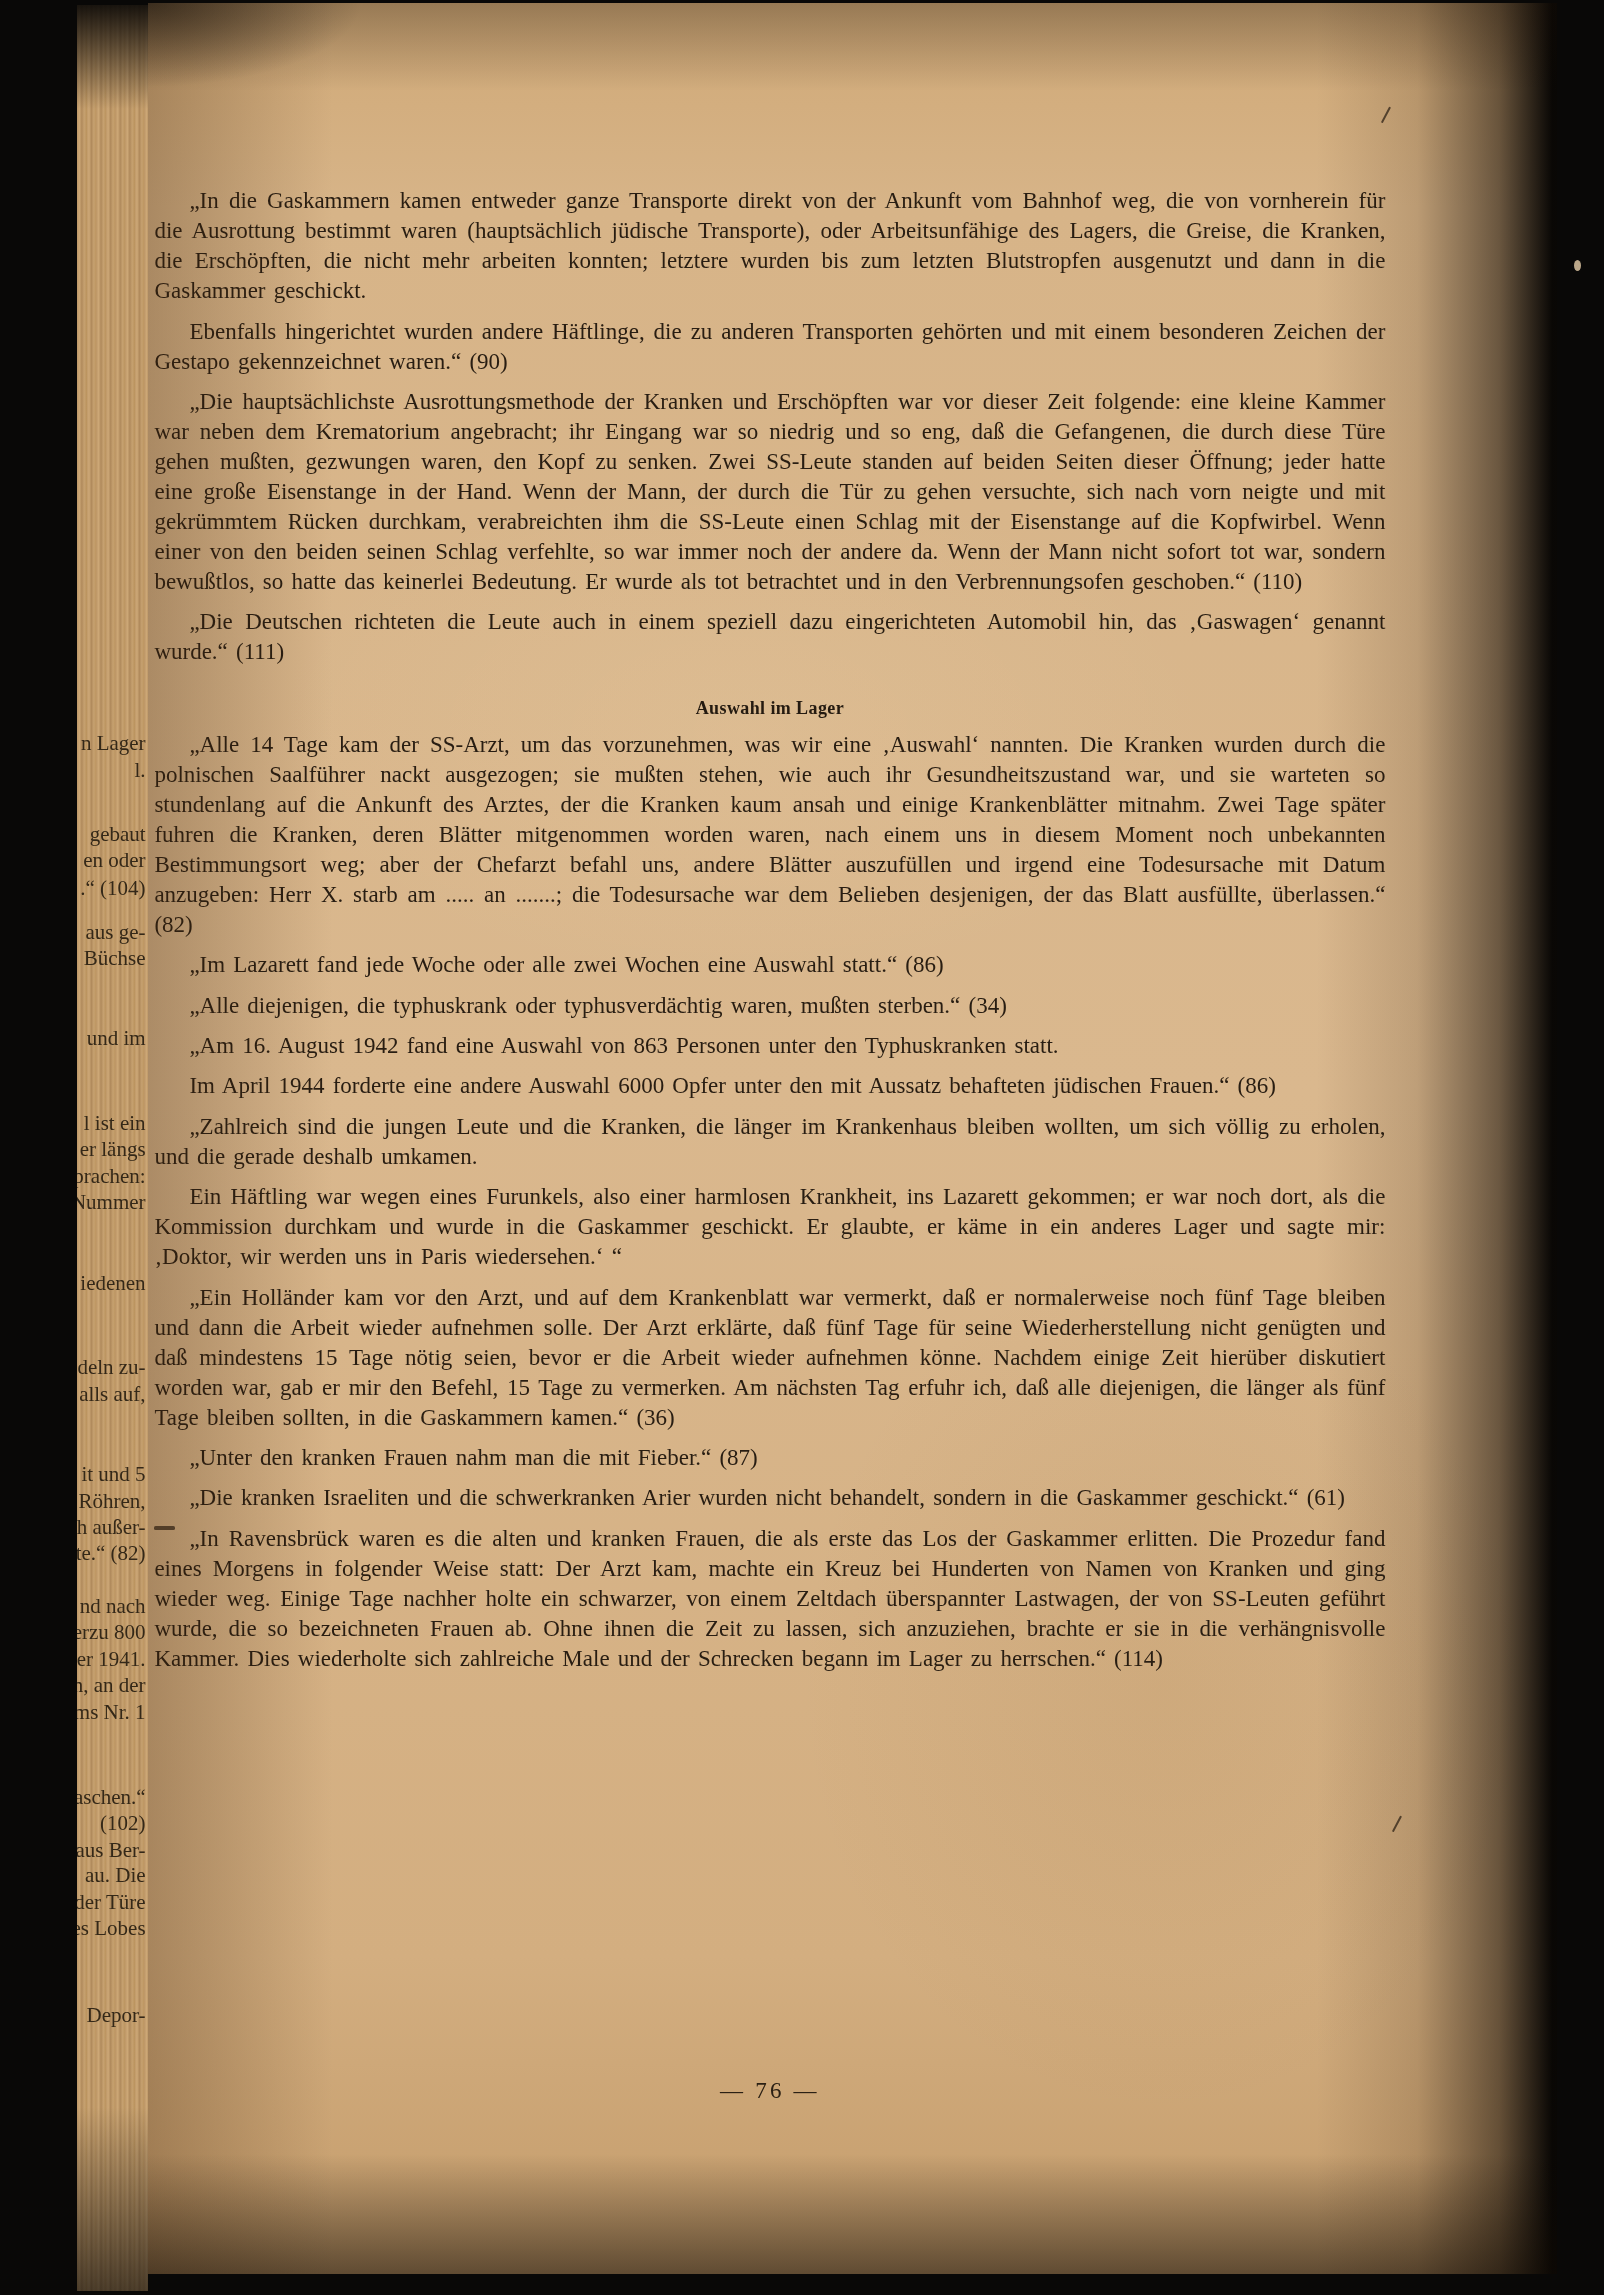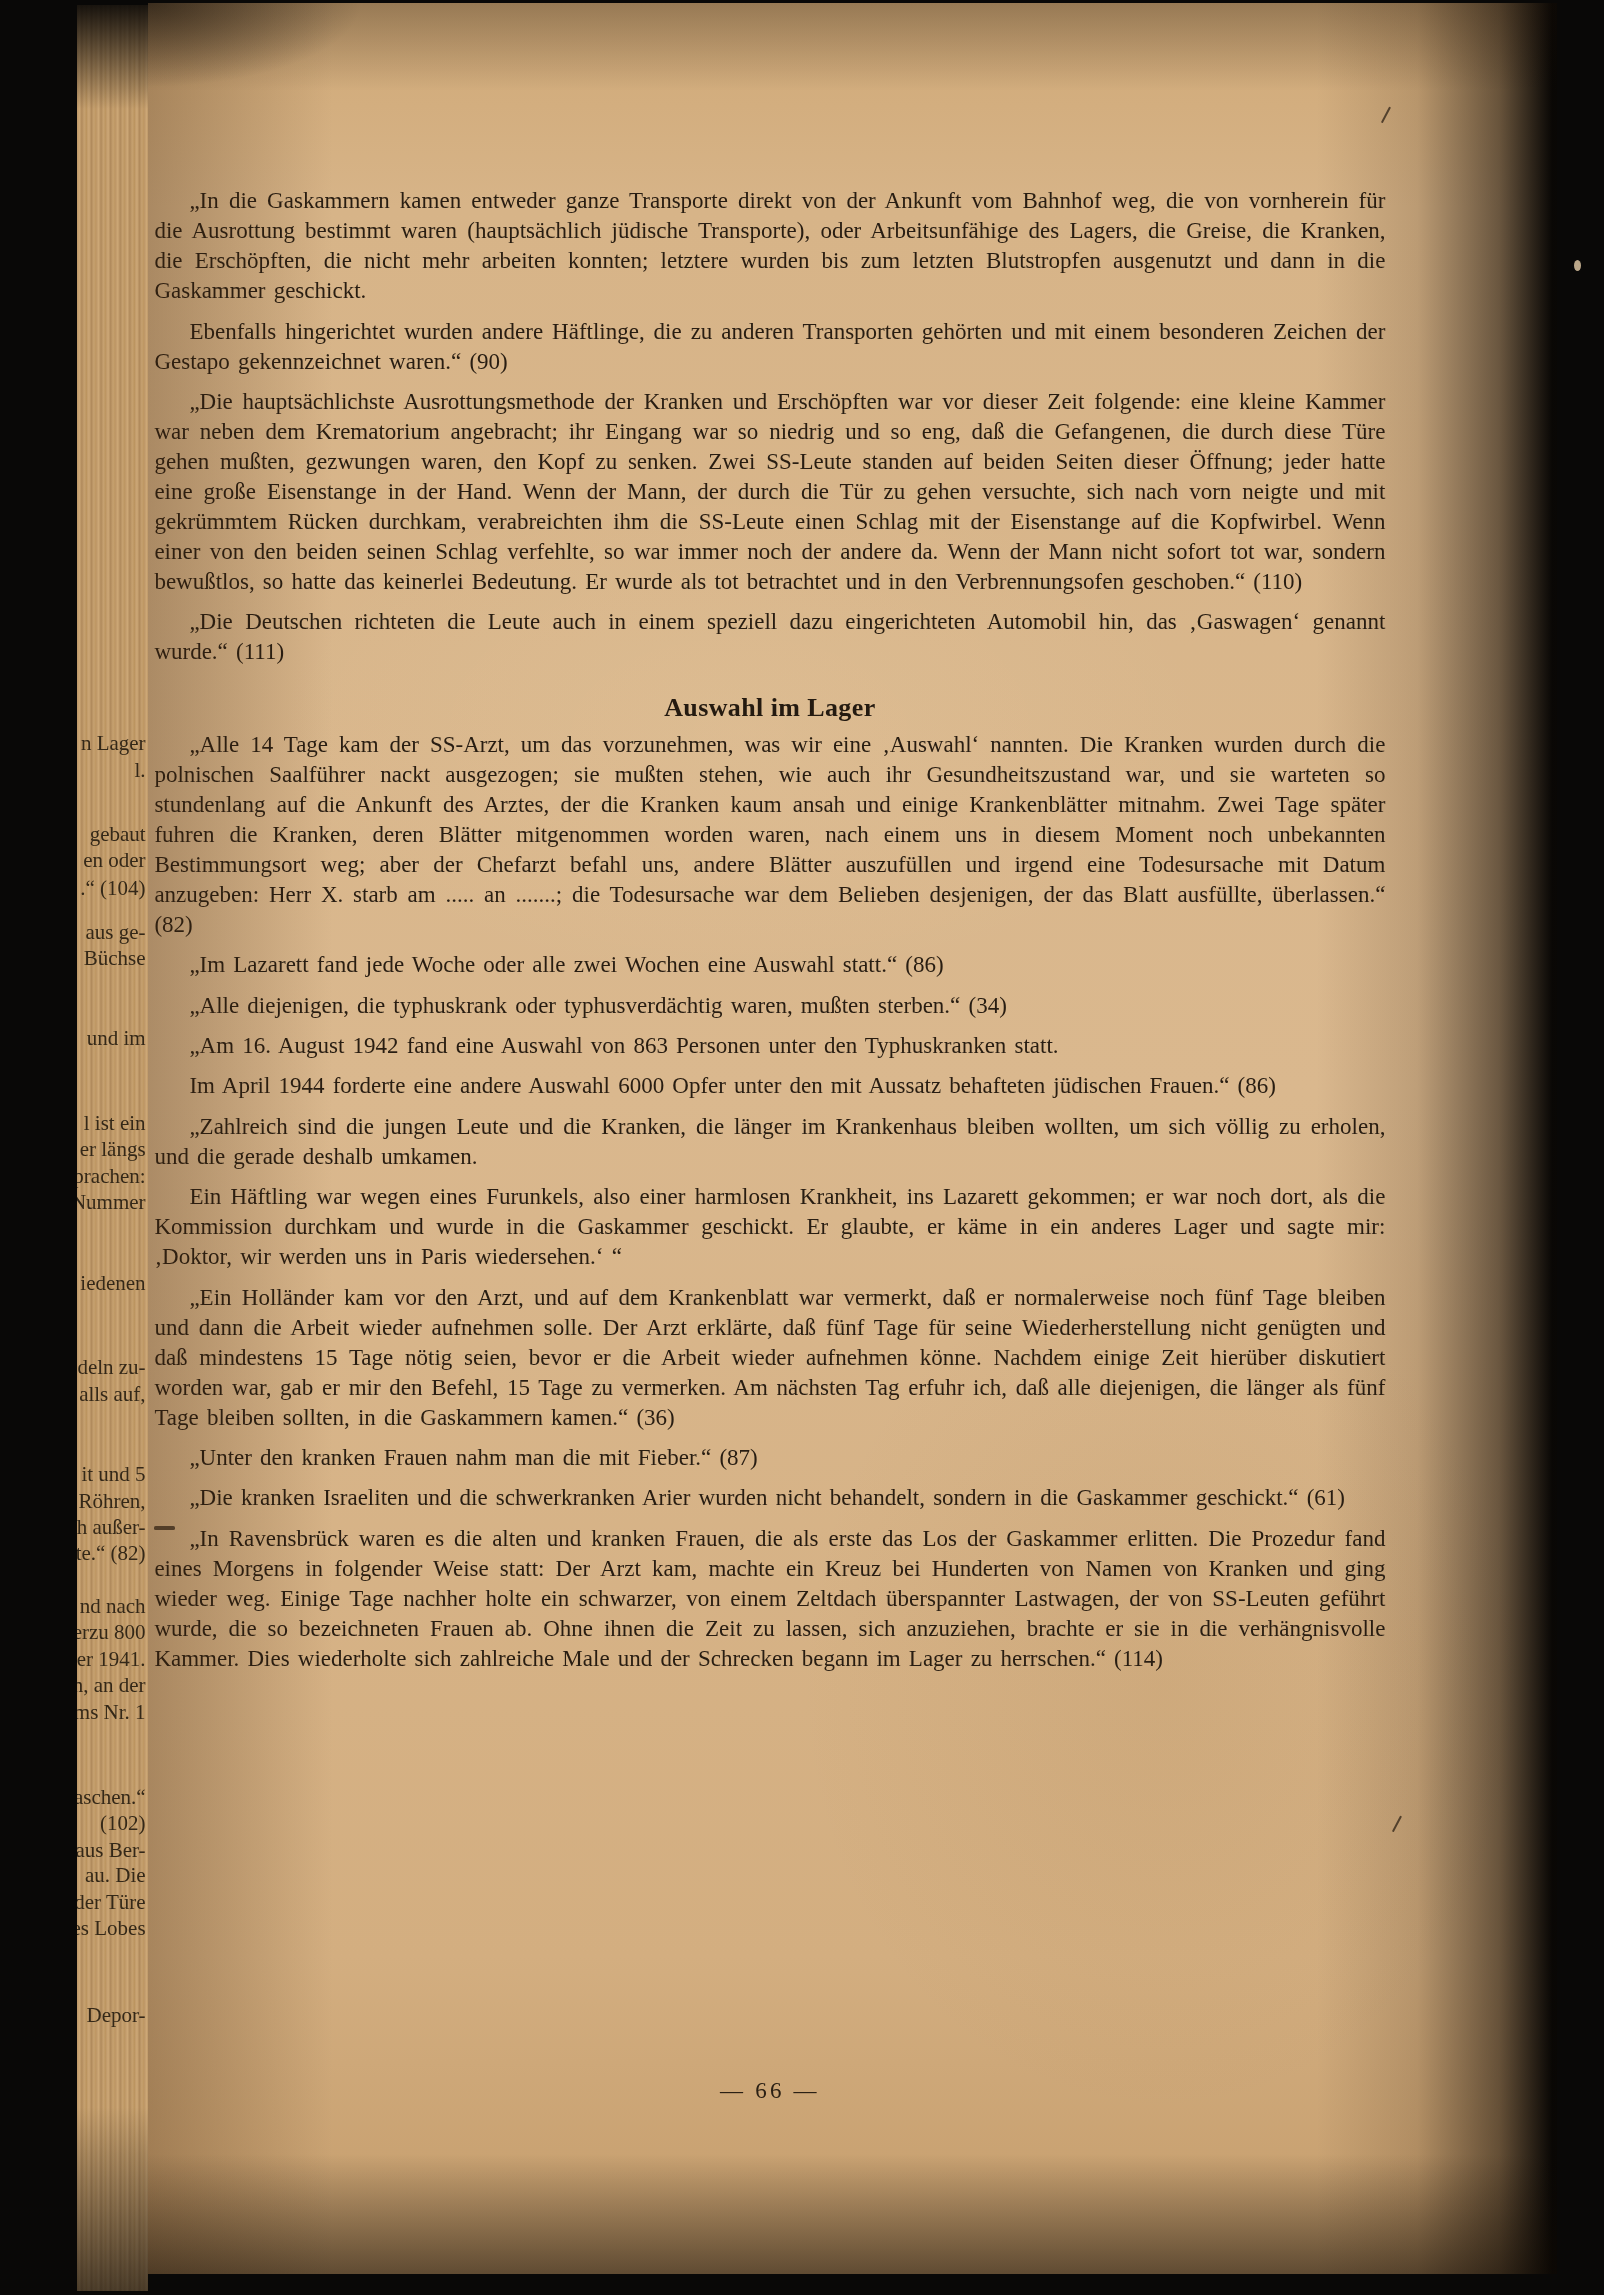--- a/index.html
+++ b/index.html
@@ -109,21 +109,21 @@
     text-align: justify;
     font-size: 23px;
     line-height: 30px;
     word-spacing: 2.4px;
   }
   .para + .para { margin-top: 10.4px; }
   .section-heading {
     margin: 26px 0 6px 0;
     padding: 0;
     text-align: center;
-    font-size: 26px;
+    font-size: 18px;
     line-height: 30.5px;
     font-weight: bold;
     letter-spacing: 0.4px;
     color: #241a10;
   }
   .section-heading + .para { margin-top: 0; }
   .page-number {
     position: absolute;
     left: 6.4px;
     top: 2075px;
@@ -201,21 +201,21 @@
       <p class="para">„Am 16. August 1942 fand eine Auswahl von 863 Personen unter den Typhuskranken statt.</p>
       <p class="para">Im April 1944 forderte eine andere Auswahl 6000 Opfer unter den mit Aussatz behafteten jüdischen Frauen.“ (86)</p>
       <p class="para">„Zahlreich sind die jungen Leute und die Kranken, die länger im Krankenhaus bleiben wollten, um sich völlig zu erholen, und die gerade deshalb umkamen.</p>
       <p class="para">Ein Häftling war wegen eines Furunkels, also einer harmlosen Krankheit, ins Lazarett gekommen; er war noch dort, als die Kommission durchkam und wurde in die Gaskammer geschickt. Er glaubte, er käme in ein anderes Lager und sagte mir: ‚Doktor, wir werden uns in Paris wiedersehen.‘ “</p>
       <p class="para">„Ein Holländer kam vor den Arzt, und auf dem Krankenblatt war vermerkt, daß er normalerweise noch fünf Tage bleiben und dann die Arbeit wieder aufnehmen solle. Der Arzt erklärte, daß fünf Tage für seine Wiederherstellung nicht genügten und daß mindestens 15 Tage nötig seien, bevor er die Arbeit wieder aufnehmen könne. Nachdem einige Zeit hierüber diskutiert worden war, gab er mir den Befehl, 15 Tage zu vermerken. Am nächsten Tag erfuhr ich, daß alle diejenigen, die länger als fünf Tage bleiben sollten, in die Gaskammern kamen.“ (36)</p>
       <p class="para">„Unter den kranken Frauen nahm man die mit Fieber.“ (87)</p>
       <p class="para">„Die kranken Israeliten und die schwerkranken Arier wurden nicht behandelt, sondern in die Gaskammer geschickt.“ (61)</p>
       <p class="para">„In Ravensbrück waren es die alten und kranken Frauen, die als erste das Los der Gaskammer erlitten. Die Prozedur fand eines Morgens in folgender Weise statt: Der Arzt kam, machte ein Kreuz bei Hunderten von Namen von Kranken und ging wieder weg. Einige Tage nachher holte ein schwarzer, von einem Zeltdach überspannter Lastwagen, der von SS-Leuten geführt wurde, die so bezeichneten Frauen ab. Ohne ihnen die Zeit zu lassen, sich anzuziehen, brachte er sie in die verhängnisvolle Kammer. Dies wiederholte sich zahlreiche Male und der Schrecken begann im Lager zu herrschen.“ (114)</p>
     </div>
 
-    <div class="page-number">— 66 —</div>
+    <div class="page-number">— 76 —</div>
 
     <div class="artifact slash" style="left:1237px; top:103px;"></div>
 
     <div class="artifact dash" style="left:6.4px;  top:1523px;"></div>
     <div class="artifact slash" style="left:1248px; top:1812px;"></div>
 
     <div class="gutter-shadow"></div>
     <div class="right-edge-shadow"></div>
     <div class="top-shade"></div>
     <div class="bottom-shade"></div>

